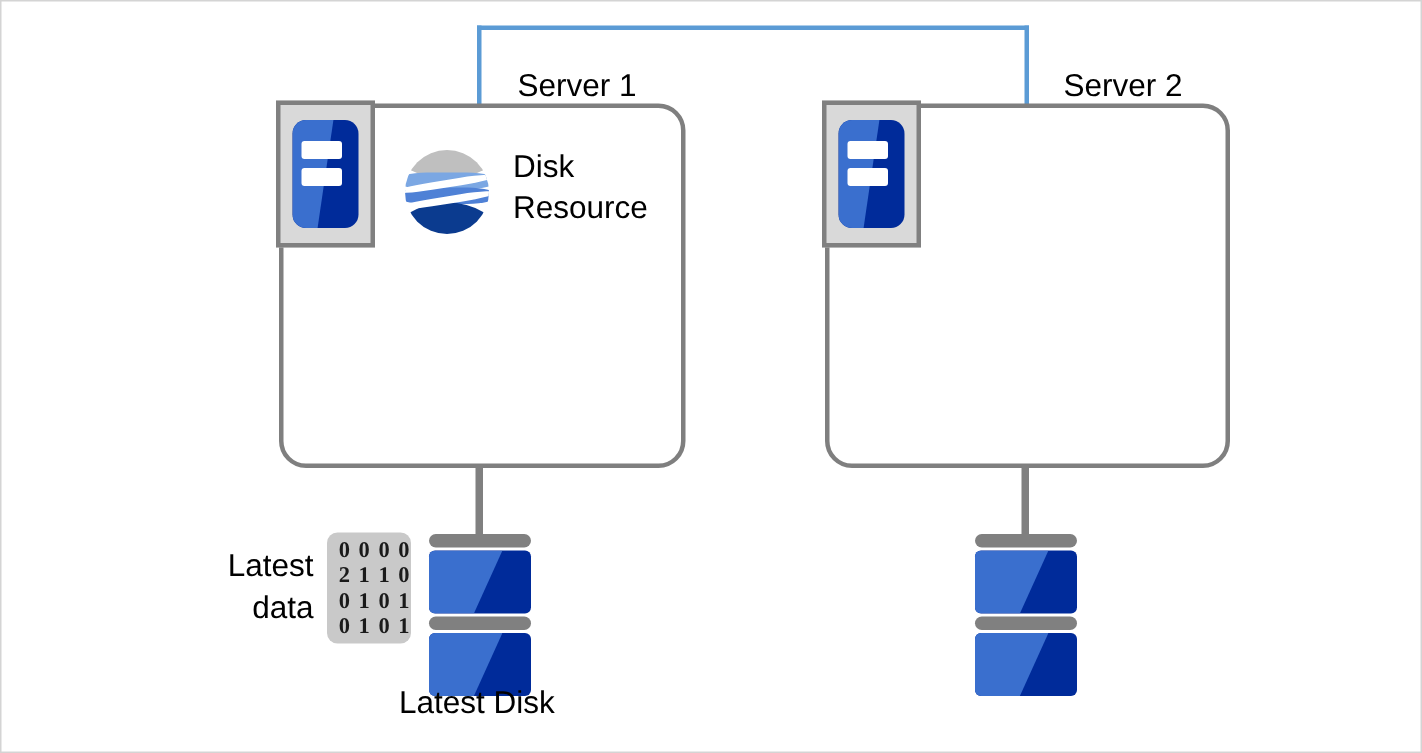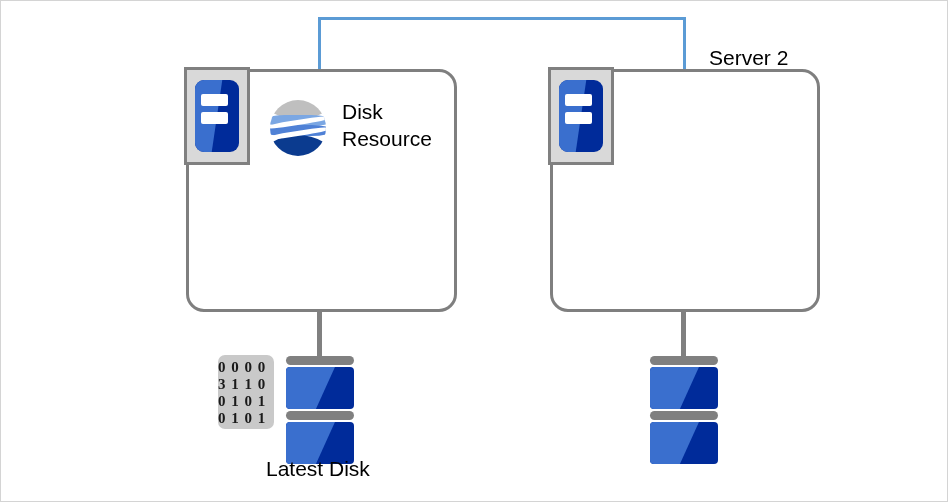--- a/index.html
+++ b/index.html
@@ -165,21 +165,21 @@
   .bin-block {
     position: absolute;
     left: 217px;
     top: 354px;
     width: 56px;
     height: 74px;
     background: #c9c9c9;
     border-radius: 7px;
     display: flex;
     flex-direction: column;
-    align-items: flex-start;
+    align-items: flex-end;
     justify-content: center;
     gap: 1px;
     font-family: "Liberation Serif", serif;
     font-weight: bold;
     font-size: 15px;
     line-height: 16px;
     color: #1a1a1a;
     letter-spacing: 1px;
   }
   .bin-row { white-space: nowrap; }
@@ -206,20 +206,21 @@
 </style>
 </head>
 <body>
 
 <div id="canvas">
 
   <div class="hb-line hb-top"></div>
   <div class="hb-line hb-leftv"></div>
   <div class="hb-line hb-rightv"></div>
 
+  <div class="server-label" id="server1-label">Server 1</div>
 
   <div class="server-box" id="server1-box"></div>
 
   <div class="srv-icon" id="server1-icon">
     <div class="srv-tower">
       <div class="srv-slot srv-slot-1"></div>
       <div class="srv-slot srv-slot-2"></div>
     </div>
   </div>
 
@@ -239,24 +240,28 @@
 
   <div class="cable" id="cable1"></div>
 
   <div class="disk-stack" id="disk1">
     <div class="disk-bar"></div>
     <div class="disk-body"></div>
     <div class="disk-bar"></div>
     <div class="disk-body"></div>
   </div>
 
+  <div class="latest-label">
+    <div>Latest</div>
+    <div>data</div>
+  </div>
 
   <div class="bin-block">
     <div class="bin-row">0 0 0 0</div>
-    <div class="bin-row">3 1 1 0</div>
+    <div class="bin-row">2 1 1 0</div>
     <div class="bin-row">0 1 0 1</div>
     <div class="bin-row">0 1 0 1</div>
   </div>
 
   <div class="disk-caption" id="mirror-disk-caption">Latest Disk</div>
 
   <div class="server-label" id="server2-label">Server 2</div>
 
   <div class="server-box" id="server2-box"></div>
 

